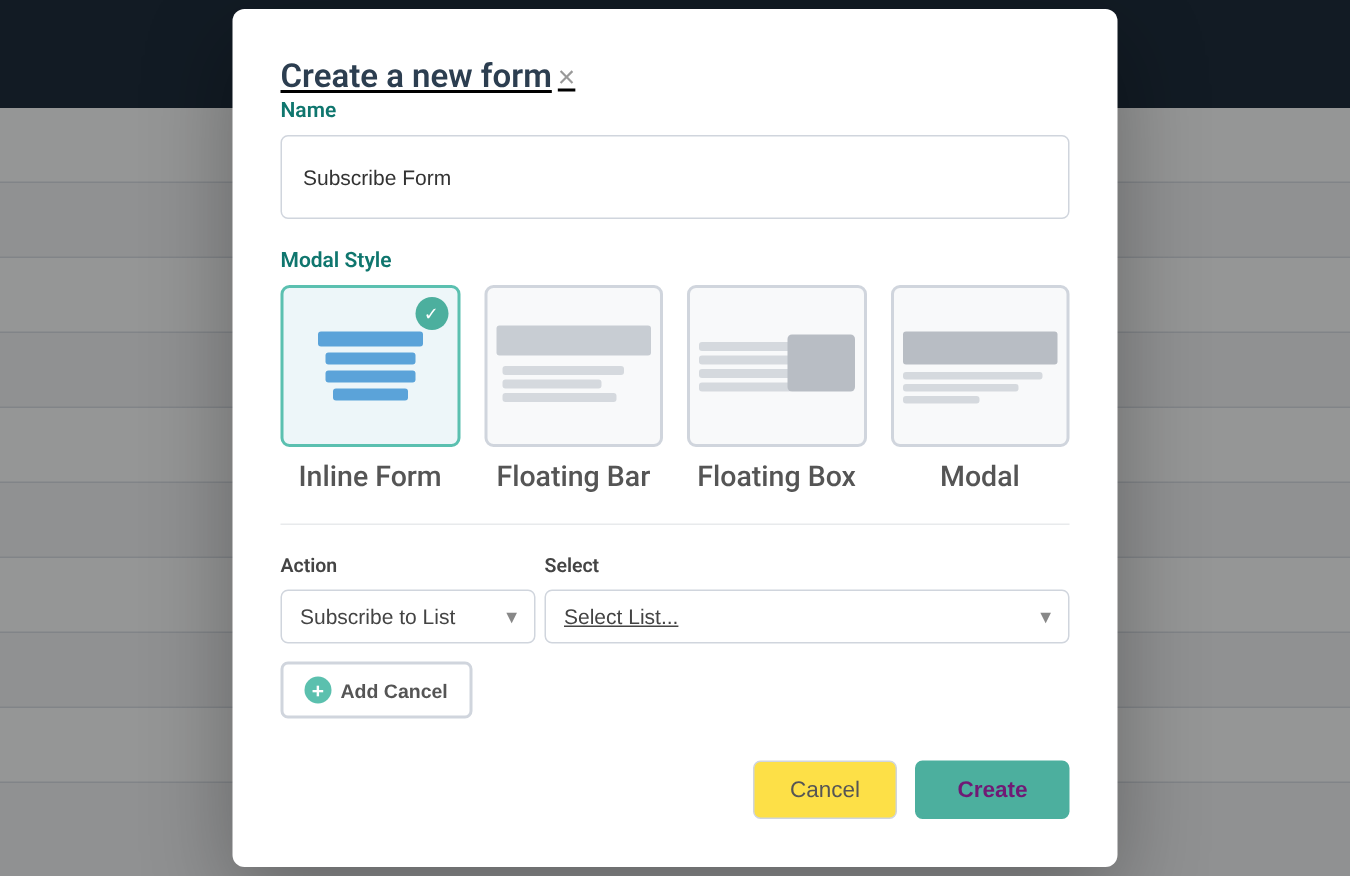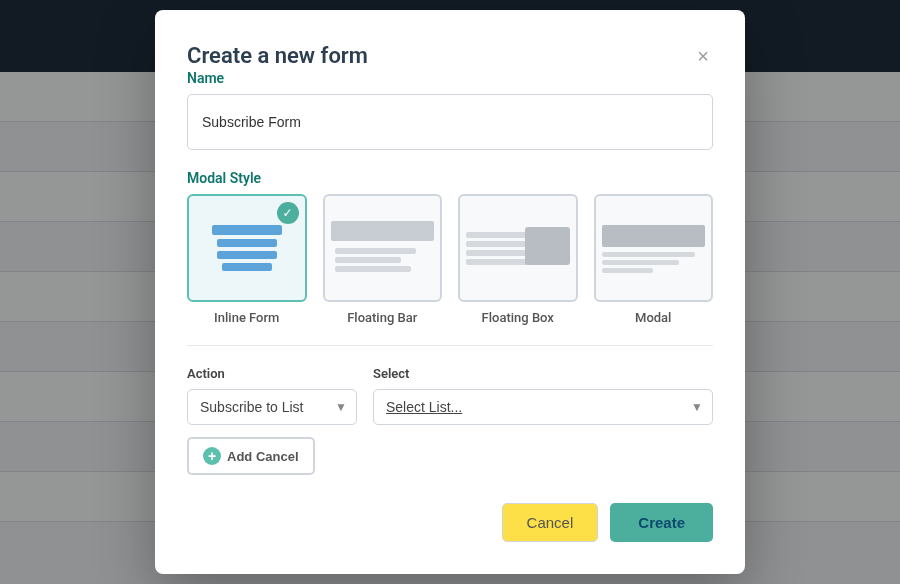--- a/index.html
+++ b/index.html
@@ -60,21 +60,21 @@
       border-radius: 8px;
       width: 590px;
       padding: 32px;
       box-shadow: 0 20px 60px rgba(0,0,0,0.3);
       position: relative;
     }
 
     .modal-header {
       display: flex;
       align-items: center;
-      justify-content: space-between;
+      text-decoration: underline;
     }
 
     .modal-title {
       font-size: 22px;
       font-weight: 600;
       color: #2c3e50;
     }
 
     .close-btn {
       background: none;
@@ -155,21 +155,21 @@
       background: #4caf9e;
       border-radius: 50%;
       align-items: center;
       justify-content: center;
       color: white;
       font-size: 12px;
     }
 
     .style-label {
       margin-top: 8px;
-      font-size: 13px;
+      font-size: 19px;
       color: #555;
       font-weight: 500;
     }
 
     
     .icon-inline {
       display: flex;
       flex-direction: column;
       gap: 4px;
       padding: 8px;
@@ -285,21 +285,21 @@
     
     .divider {
       border: none;
       border-top: 1px solid #e8eaec;
       margin: 20px 0;
     }
 
     
     .action-row {
       display: flex;
-      gap: 16px;
+      gap: 6px;
       align-items: flex-start;
       margin-bottom: 12px;
     }
 
     .action-col {
       flex: 0 0 auto;
     }
 
     .options-col {
       flex: 1;
@@ -396,21 +396,21 @@
       cursor: pointer;
       font-weight: 500;
     }
 
     .btn-create {
       padding: 10px 28px;
       border: none;
       border-radius: 5px;
       background: #4caf9e;
       font-size: 15px;
-      color: #0c4a6e;
+      color: #701a75;
       cursor: pointer;
       font-weight: 600;
     }
   </style>
 </head>
 <body>
 
 <div class="bg-content">
   <div class="bg-header"></div>
   <div class="bg-body">

